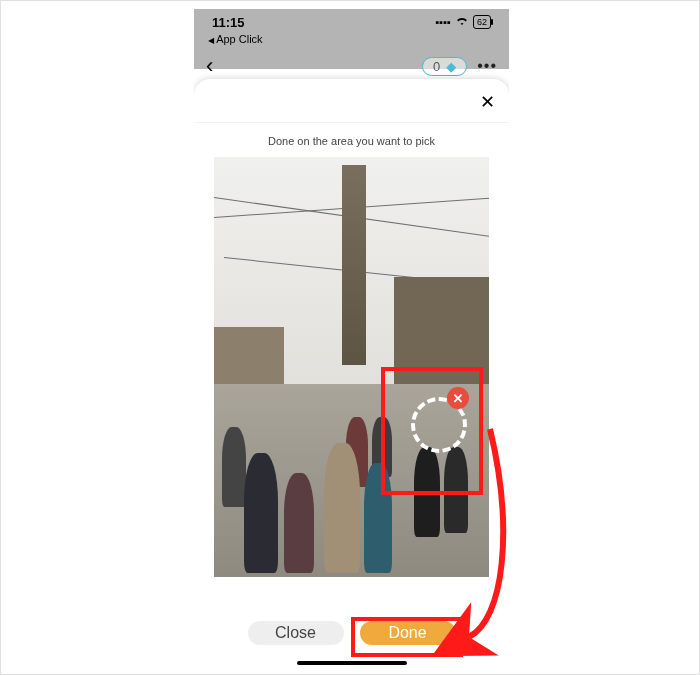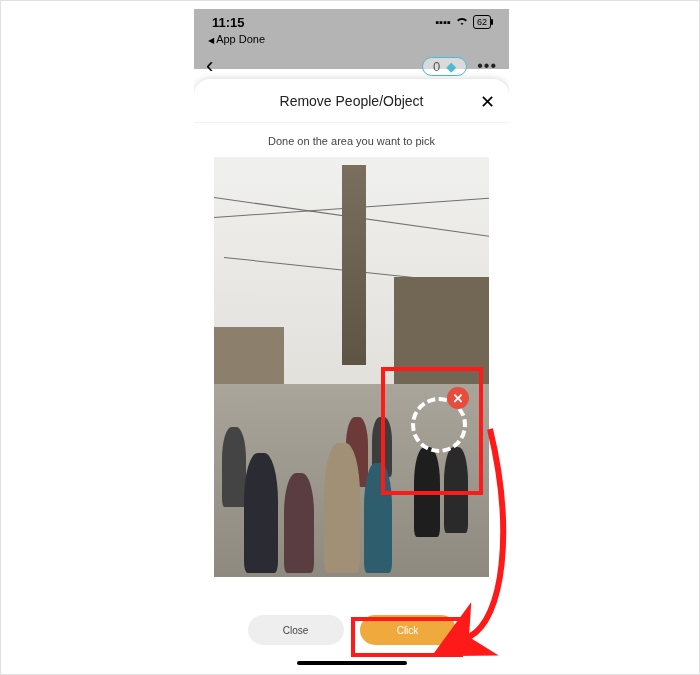--- a/index.html
+++ b/index.html
@@ -156,22 +156,22 @@
     position:absolute; border:4px solid #ff1a1a;
   }
   .anno-selection {
     right:6px; top:210px; width:102px; height:128px;
   }
   .button-row {
     position:absolute; bottom:24px; left:0; right:0;
     display:flex; justify-content:center; gap:16px;
   }
   .btn {
-    width:96px; height:30px; border-radius:16px;
-    border:none; font-size:10px; cursor:pointer;
+    width:96px; height:24px; border-radius:16px;
+    border:none; font-size:16px; cursor:pointer;
   }
   .btn-close { background:#eeeeee; color:#444; }
   .btn-done  { background:#f0a93d; color:#fff; }
   .anno-done {
     position:absolute;
     border:4px solid #ff1a1a;
   }
   .home-indicator{
     position:absolute; bottom:4px; left:50%; transform:translateX(-50%);
     width:110px; height:4px; background:#000; border-radius:3px;
@@ -194,35 +194,34 @@
       <span class="status-icons">
         <span>▪▪▪▪</span>
         <span>
           <svg width="14" height="10" viewBox="0 0 14 10">
               <path d="M7 9L8.5 7.5C7.7 6.7 6.3 6.7 5.5 7.5L7 9ZM3.5 5.5C5.4 3.6 8.6 3.6 10.5 5.5L12 4C9.2 1.2 4.8 1.2 2 4L3.5 5.5Z" fill="#000"></path>
             </svg>
         </span>
         <span class="battery-box">62</span>
       </span>
     </div>
-    <div class="back-appstore">App Done</div>
+    <div class="back-appstore">App Click</div>
     <div class="nav-row">
       <span class="back-chevron">‹</span>
       <span class="nav-spacer"></span>
       <span class="gem-pill">
         <span class="gem-count">0</span>
         <span class="gem-icon">◆</span>
       </span>
       <span class="more-dots">•••</span>
     </div>
   </div>
 
   <div class="sheet">
     <div class="sheet-header">
-      <span class="sheet-title">Remove People/Object</span>
       <span class="sheet-close">✕</span>
     </div>
     <div class="instruction">Done on the area you want to pick</div>
 
     <div class="image-area">
       <div class="sky"></div>
       <div class="wire w1"></div>
       <div class="wire w2"></div>
       <div class="wire w3"></div>
       <div class="tower"></div>
@@ -243,21 +242,21 @@
 
       <div class="selection">
         <div class="selection-x">✕</div>
       </div>
 
       <div class="anno-box anno-selection"></div>
     </div>
 
     <div class="button-row">
       <button class="btn btn-close">Close</button>
-      <button class="btn btn-done">Click</button>
+      <button class="btn btn-done">Done</button>
     </div>
 
     <div class="home-indicator"></div>
   </div>
 
   <div class="anno-done" style="left:157px; top:608px; width:112px; height:40px;"></div>
 
   <svg class="arrow-svg" style="left:0; top:0;" width="315" height="660">
     <defs>
       <marker id="ah" markerWidth="12" markerHeight="12" refX="3" refY="5" orient="auto">

